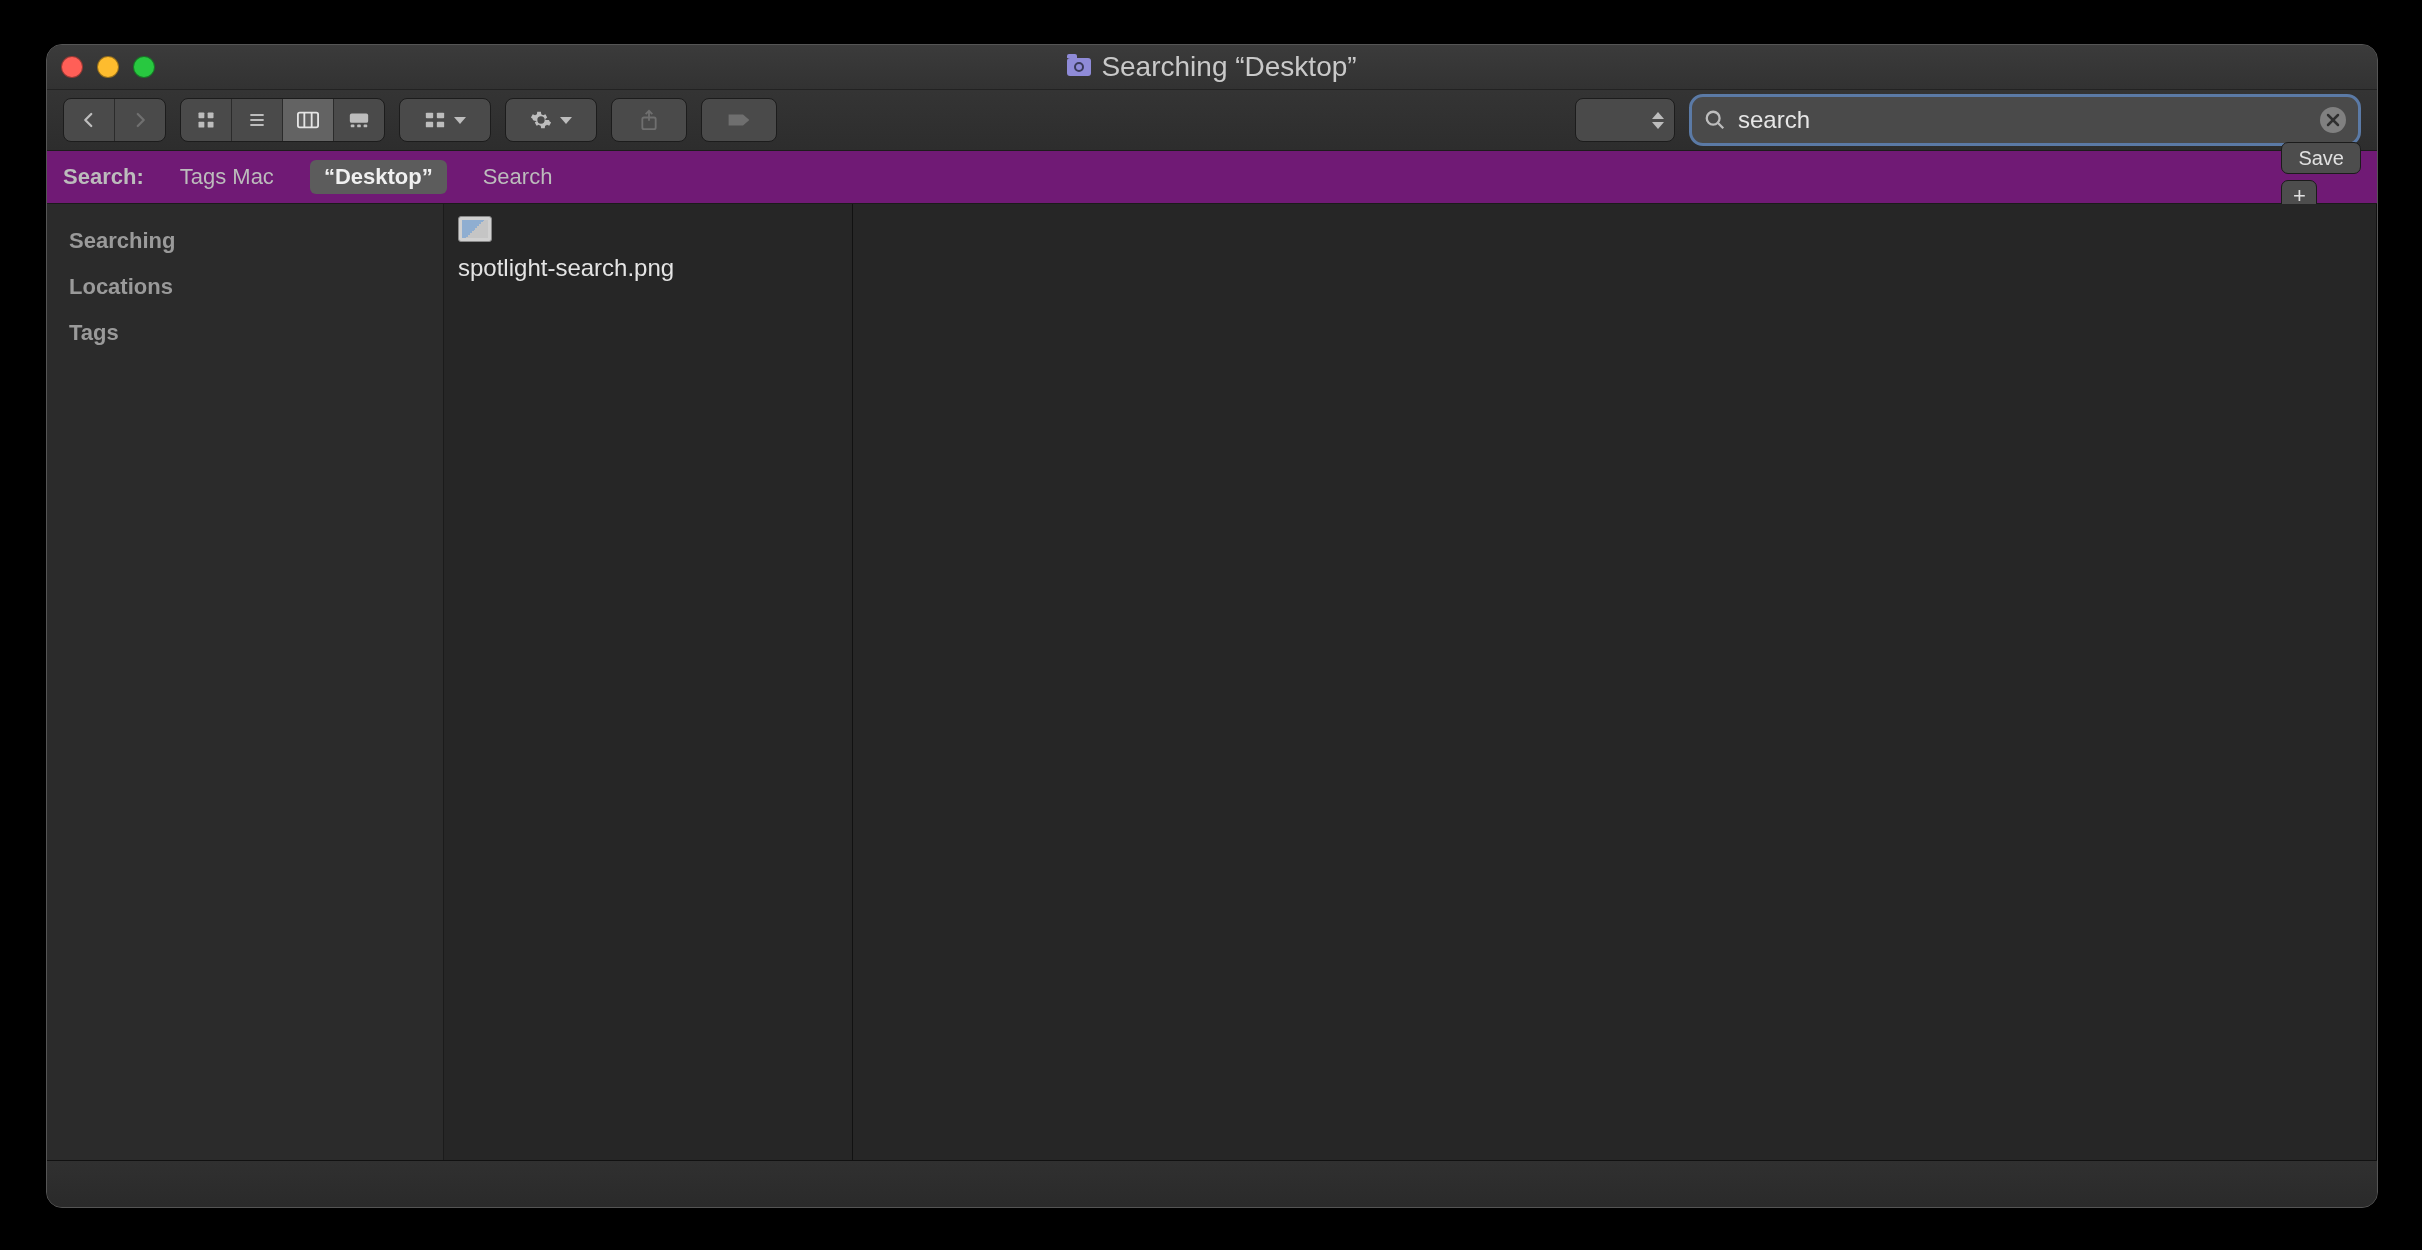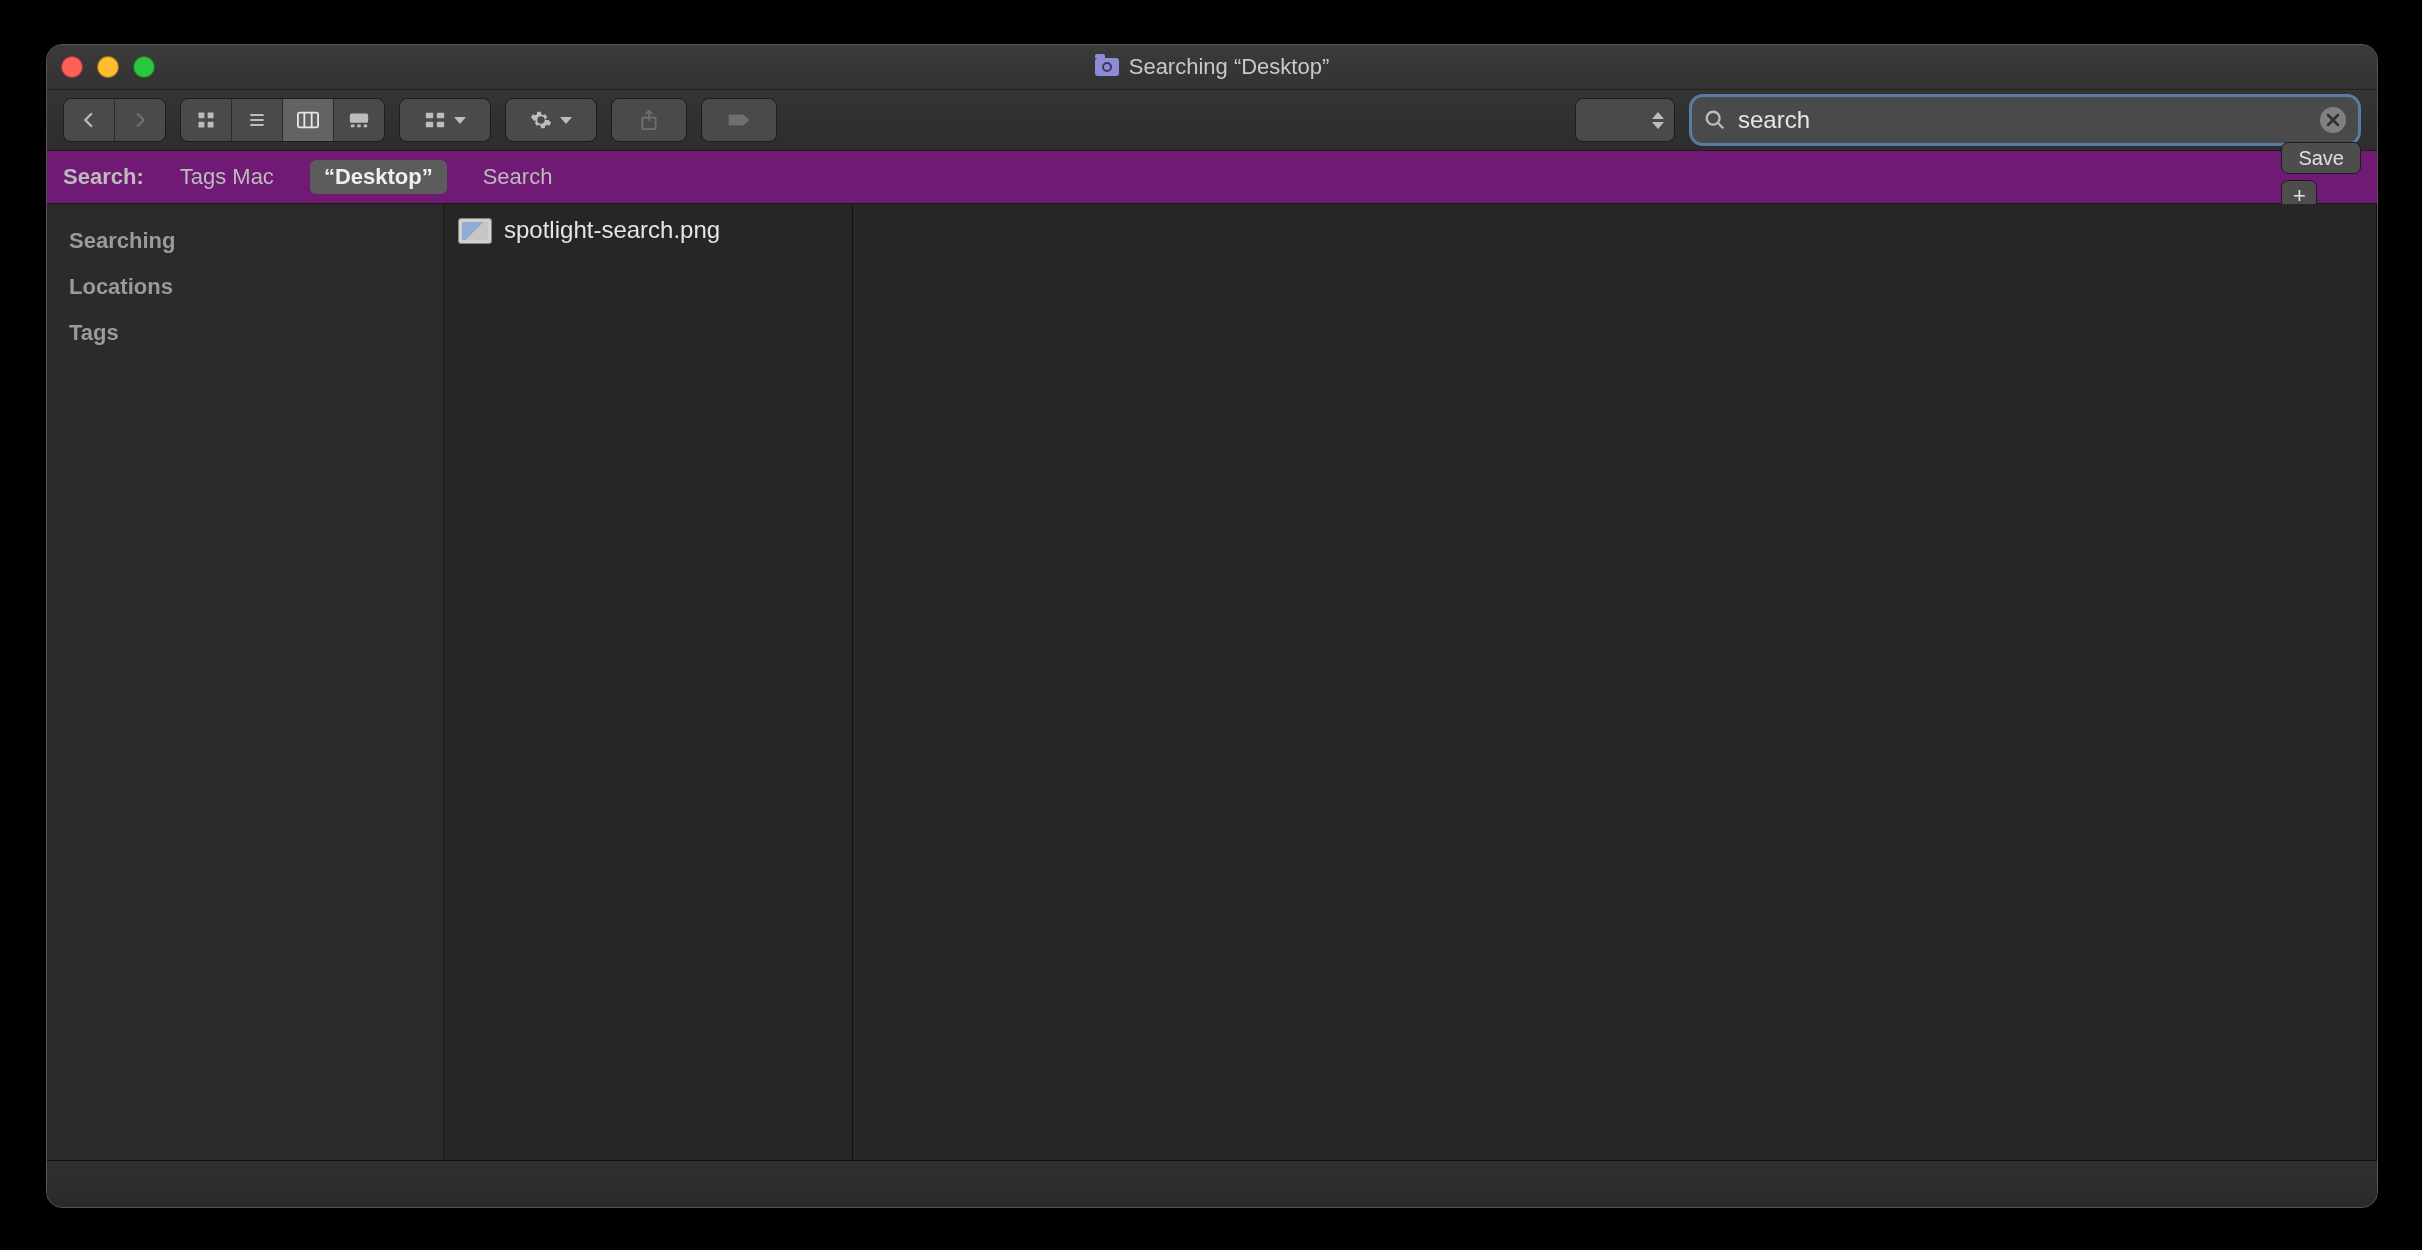--- a/index.html
+++ b/index.html
@@ -51,21 +51,21 @@
     border: 1px solid rgba(0,0,0,0.4);
   }
   .dot.red    { background:#ff5f57; }
   .dot.yellow { background:#febc2e; }
   .dot.green  { background:#28c840; }
   .title-center {
     display: flex;
     align-items: center;
     gap: 10px;
     color: #c9c9c9;
-    font-size: 22px;
+    font-size: 28px;
     font-weight: 500;
   }
   .folder-glyph {
     width: 24px; height: 18px;
     background: #8f8bd8;
     border-radius: 3px;
     position: relative;
   }
   .folder-glyph::before {
     content:"";
@@ -271,26 +271,27 @@
     min-width:0;
   }
   .col{
     width:408px;
     border-right:1px solid #111;
     padding-top:6px;
   }
   .col2 { flex:1; }
   .file-row{
     display:flex;
-    align-items:flex-end;
+    align-items:flex-start;
     gap:12px;
     padding:6px 14px;
     color:#e4e4e4;
     font-size:24px;
     cursor:pointer;
+    flex-direction:column;
   }
   .file-thumb{
     width:32px;height:24px;
     background:#d0d0d0;
     border-radius:3px;
     border:1px solid #888;
     position:relative;
   }
   .file-thumb::after{
     content:"";

